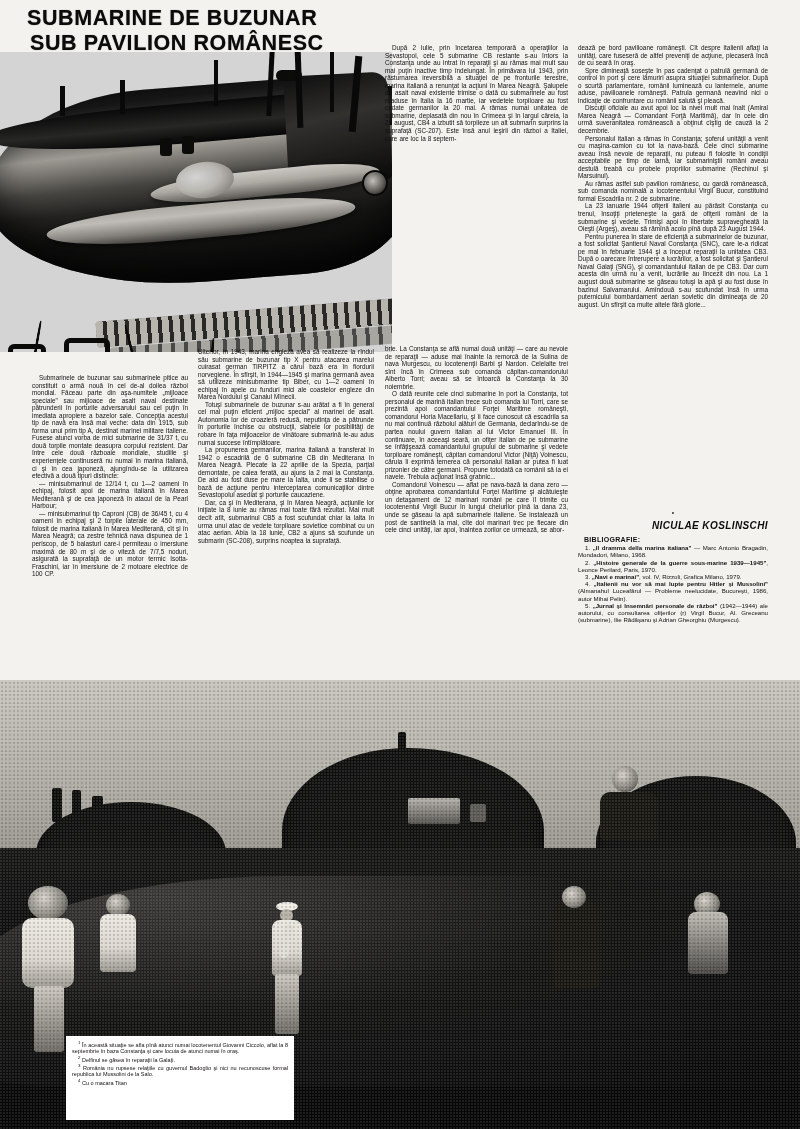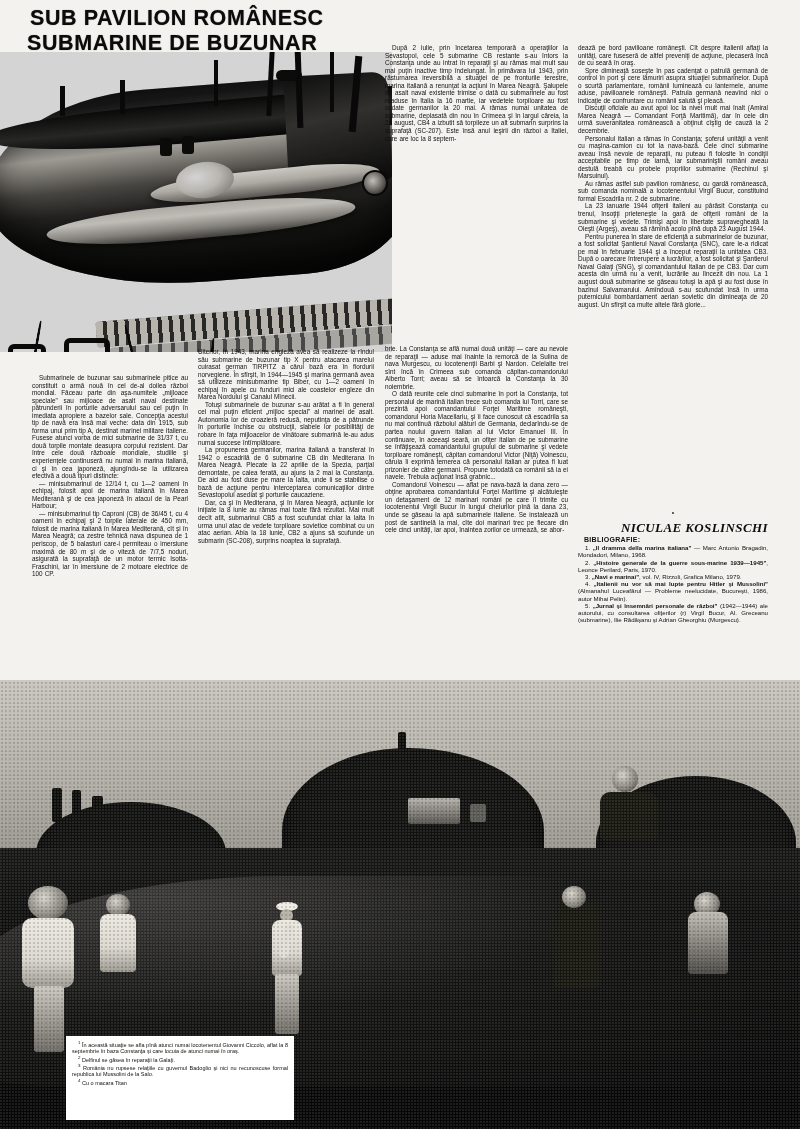--- a/index.html
+++ b/index.html
@@ -155,23 +155,23 @@
 
   #col1{ left:32px; top:374px; width:156px; }
   #col2a{ left:198px; top:348px; width:176px; }
   #col3a{ left:385px; top:44px; width:183px; }
   #col3b{ left:385px; top:345px; width:183px; }
   #col4a{ left:578px; top:44px; width:190px; }
 
   .byline{
     position:absolute; left:578px; top:520px; width:190px;
     text-align:right;
-    font-family:Liberation Serif, serif;
+    font-family:Liberation Sans, sans-serif;
     font-style:italic; font-weight:bold;
-    font-size:13px; letter-spacing:.4px;
+    font-size:10px; letter-spacing:.4px;
     color:#0d0d0d;
   }
 
   .biblio{
     position:absolute; left:578px; top:536px; width:190px;
     font-size:6.1px; line-height:7.2px; text-align:justify;
     color:#121212;
     font-family:"Liberation Sans", sans-serif;
   }
   .biblio h4{
@@ -285,22 +285,22 @@
   }
   .footnotes p{ margin:0; text-indent:6px; }
   .footnotes sup{ font-size:4.4px; }
 </style>
 </head>
 <body>
 
 <div class="page">
 
   <div class="title-block">
+    <div class="title-line l1">SUBMARINE DE BUZUNAR</div>
     <div class="title-line l2">SUB PAVILION ROMÂNESC</div>
-    <div class="title-line l1">SUBMARINE DE BUZUNAR</div>
   </div>
 
   <div class="subphoto">
     <div class="hull"></div>
     <div class="hull-deck"></div>
     <div class="conning"></div>
     <div class="torpedo t2"></div>
     <div class="tube-nose"></div>
     <div class="torpedo"></div>
     <div class="grill"></div>

